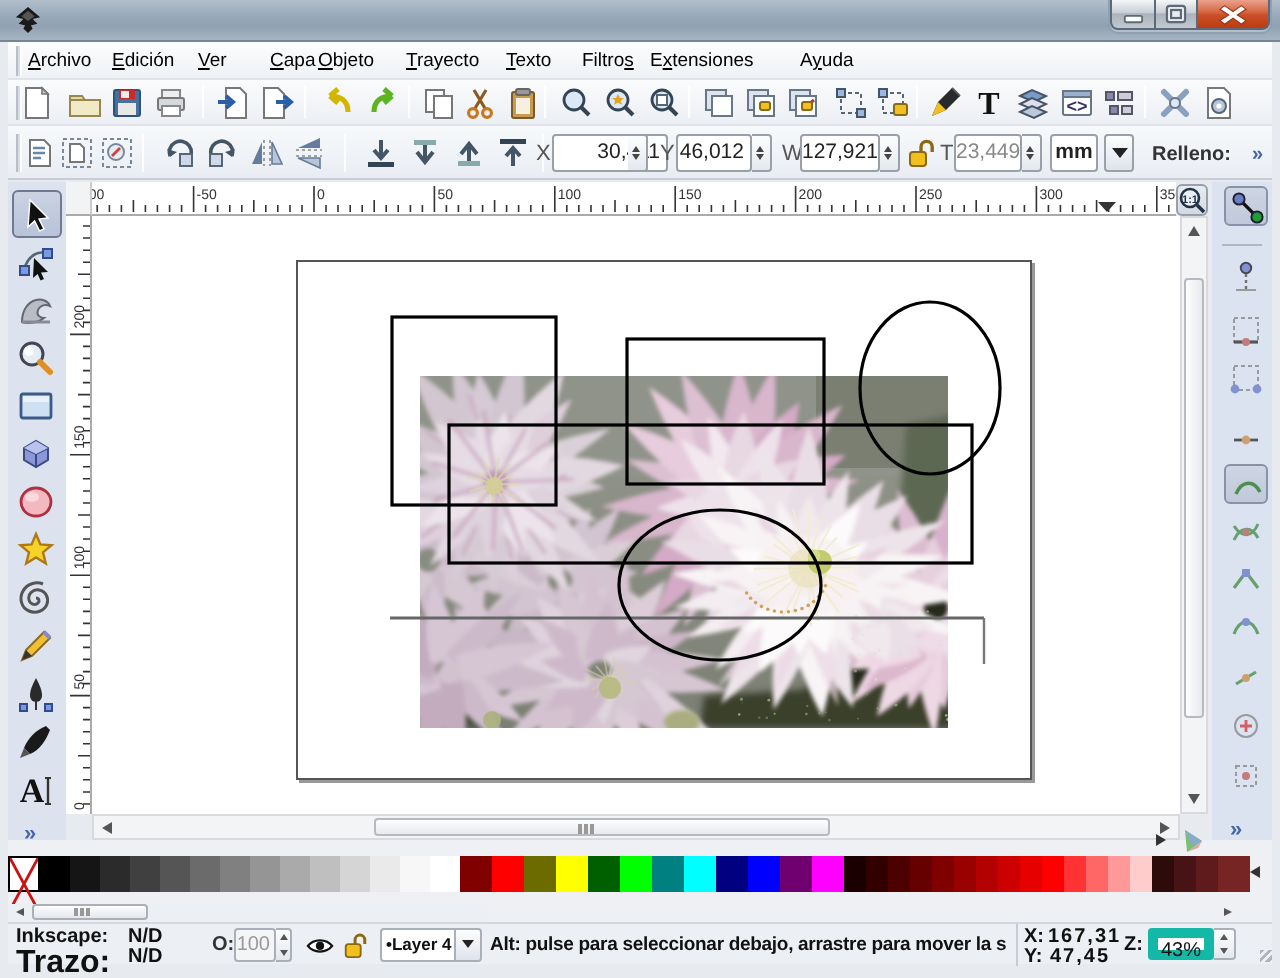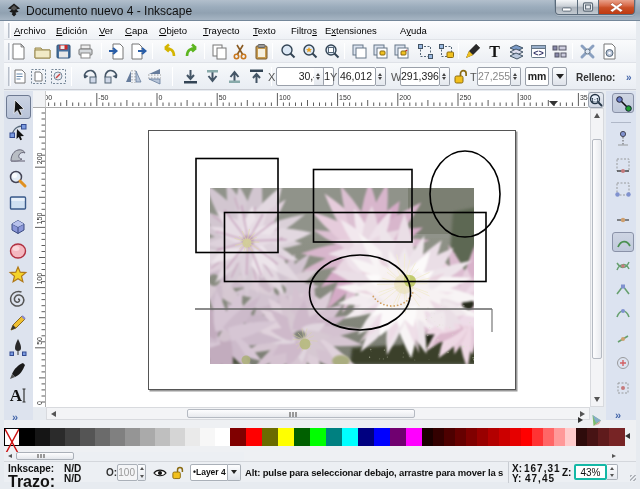--- a/index.html
+++ b/index.html
@@ -56,21 +56,20 @@
 
 #status{left:4px;top:461px;width:632px;height:21px;background:#eceff3;border-top:1px solid #d4d7dc;font-size:10px}
 #status b{font-weight:bold}
 </style></head><body>
 <div id="win">
 <div id="titlebar" class="abs">
 <svg class="ticon abs" style="left:7px;top:3px" width="15" height="15" viewBox="0 0 15 15">
         <path d="M7.5,0.5 L14,6 L10,7 L12.5,9.5 L9,10.5 L10,12 L7.5,14.5 L5,12 L6,10.5 L2.5,9.5 L5,7 L1,6 Z" fill="#1a1a1a"></path>
         <path d="M4,5.5 L7.5,2.5 L11,5.5 L7.5,8 Z" fill="#555"></path>
       </svg>
-<div class="ttext abs">Documento nuevo 4 - Inkscape</div>
 <div class="abs" style="left:554px;top:0;width:82px;height:17px;border:1px solid #8fa0b0;border-top:none;border-radius:0 0 5px 5px;background:rgba(255,255,255,0.25)"></div>
 <div id="btnmin" class="wbtn abs">
         <svg class="glyph" viewBox="0 0 23 15">
           <rect x="7" y="8.5" width="9.5" height="3.5" rx="1" fill="#fdfeff" stroke="#5d6a77" stroke-width="1"></rect>
         </svg>
       </div>
 <div id="btnmax" class="wbtn abs">
         <svg class="glyph" viewBox="0 0 22 15">
           <rect x="6" y="3" width="10" height="9" rx="1.5" fill="#e8ecf0" stroke="#5d6a77" stroke-width="1.2"></rect>
           <rect x="8.3" y="5.3" width="5.4" height="4.4" fill="none" stroke="#5d6a77" stroke-width="1.2"></rect>
@@ -80,21 +79,21 @@
         <svg class="glyph" viewBox="0 0 37 15">
           <path d="M14,3 L18.5,6.2 L23,3 L25.5,5 L20.8,8 L25.5,11 L23,13 L18.5,9.8 L14,13 L11.5,11 L16.2,8 L11.5,5 Z" fill="#fff" stroke="#9a3315" stroke-width="0.6"></path>
         </svg>
       </div>
 </div>
 <div id="menubar" class="abs">
       <div class="grip abs" style="left:4px;top:2px;height:15px"></div>
       <div class="mi" style="left:10px;top:4px"><u>A</u>rchivo</div>
       <div class="mi" style="left:52px;top:4px"><u>E</u>dición</div>
       <div class="mi" style="left:95px;top:4px"><u>V</u>er</div>
-      <div class="mi" style="left:121px;top:4px"><u>C</u>apa</div>
+      <div class="mi" style="left:131px;top:4px"><u>C</u>apa</div>
       <div class="mi" style="left:155px;top:4px"><u>O</u>bjeto</div>
       <div class="mi" style="left:199px;top:4px"><u>T</u>rayecto</div>
       <div class="mi" style="left:249px;top:4px"><u>T</u>exto</div>
       <div class="mi" style="left:287px;top:4px">Filtro<u>s</u></div>
       <div class="mi" style="left:321px;top:4px">E<u>x</u>tensiones</div>
       <div class="mi" style="left:396px;top:4px">A<u>y</u>uda</div>
     </div>
 <div id="tb1" class="abs">
       <div class="grip abs" style="left:4px;top:3px;height:17px"></div>
       <svg class="icon" style="left:6px;top:3px" width="17" height="17" viewBox="0 0 17 17">
@@ -278,28 +277,28 @@
       <div class="sep" style="left:67px;top:4px;height:19px"></div>
       <div class="sep" style="left:168px;top:4px;height:19px"></div>
       <div class="sep" style="left:267px;top:4px;height:19px"></div>
       <div class="tlab" style="left:264px;top:8px">X</div>
       <div class="spin" style="left:272px;top:4px;width:58px;color:#222;padding-right:3px">30,411</div>
       <div class="spbtn" style="left:310px;top:4px"></div>
       <div class="tlab" style="left:326px;top:8px">Y</div>
       <div class="spin" style="left:334px;top:4px;width:38px;color:#222;padding-right:3px">46,012</div>
       <div class="spbtn" style="left:372px;top:4px"></div>
       <div class="tlab" style="left:387px;top:8px">W</div>
-      <div class="spin" style="left:396px;top:4px;width:40px;color:#222;padding-right:3px">291,396</div>
+      <div class="spin" style="left:396px;top:4px;width:40px;color:#222;padding-right:3px">127,921</div>
       <div class="spbtn" style="left:436px;top:4px"></div>
       <svg class="icon" style="left:449px;top:5px" width="16" height="16" viewBox="0 0 17 17">
         <rect x="2" y="8" width="8" height="7" rx="1.5" fill="#f2c01d" stroke="#8a6a10"></rect>
         <path d="M7.5,8 v-2.5 a2.8,2.8 0 0 1 5.6,0 V8" fill="none" stroke="#8a6a10" stroke-width="1.7"></path>
       </svg>
       <div class="tlab" style="left:466px;top:8px">T</div>
-      <div class="spin" style="left:473px;top:4px;width:34px;color:#888;padding-right:3px">27,255</div>
+      <div class="spin" style="left:473px;top:4px;width:34px;color:#888;padding-right:3px">23,449</div>
       <div class="spbtn" style="left:507px;top:4px"></div>
       <div class="spin" style="left:521px;top:4px;width:24px;color:#222;text-align:center;font-weight:bold">mm</div>
       <div class="abs" style="left:548px;top:4px;width:15px;height:19px;background:linear-gradient(180deg,#fcfdfe,#dfe3ea);border:1px solid #9aa0aa;border-radius:2px"></div>
       <div class="abs" style="left:552px;top:11px;border:4px solid transparent;border-top:5.5px solid #222"></div>
       <div class="abs" style="left:572px;top:9px;font-size:10px;font-weight:bold;color:#333">Relleno:</div>
       <div class="abs" style="left:622px;top:9px;font-size:10px;color:#46a;font-weight:bold">»</div>
     </div>
     <div id="tools" class="abs">
       <div class="tool active" style="top:4px">
         <svg width="20" height="20" viewBox="0 0 20 20" style="position:absolute;left:2px;top:2px">
@@ -1075,18 +1074,18 @@
       <div class="abs" style="left:186px;top:2px;width:38px;height:17px;background:#fff;border:1px solid #aab0b8;border-radius:2px 0 0 2px;font-size:8.5px;font-weight:bold;color:#111;line-height:15px;padding-left:2px;white-space:nowrap;overflow:hidden">•Layer 4</div>
       <div class="abs" style="left:224px;top:2px;width:13px;height:17px;background:linear-gradient(180deg,#fcfdfe,#dfe3ea);border:1px solid #aab0b8;border-left:none;border-radius:0 2px 2px 0"></div>
       <div class="arr abs" style="left:227px;top:8px;border:3.5px solid transparent;border-top:4.5px solid #222"></div>
       <div class="abs" style="left:241px;top:5px;width:258px;overflow:hidden;white-space:nowrap;font-size:9.5px;letter-spacing:-0.15px;font-weight:bold;color:#111"><b>Alt</b>: pulse para seleccionar debajo, arrastre para mover la selecci</div>
       <div class="abs" style="left:504px;top:0;width:1px;height:21px;background:#c8ccd2"></div>
       <div class="abs" style="left:508px;top:1px;font-size:10px;font-weight:bold;color:#111">X:</div>
       <div class="abs" style="left:508px;top:11px;font-size:10px;font-weight:bold;color:#111">Y:</div>
       <div class="abs" style="left:520px;top:1px;width:32px;text-align:right;font-size:10px;font-weight:bold;color:#111;letter-spacing:1px">167,31</div>
       <div class="abs" style="left:520px;top:11px;width:32px;text-align:center;font-size:10px;font-weight:bold;color:#111;letter-spacing:1px">47,45</div>
       <div class="abs" style="left:558px;top:5px;font-size:10px;font-weight:bold;color:#111">Z:</div>
-      <div class="abs" style="left:570px;top:2px;width:33px;height:16px;background:#fff;border:2px solid #14b8a6;border-radius:2px;font-size:10px;color:#111;text-align:center;line-height:14px">43%</div>
+      <div class="abs" style="left:570px;top:2px;width:33px;height:16px;background:#fff;border:5px solid #14b8a6;border-radius:2px;font-size:10px;color:#111;text-align:center;line-height:14px">43%</div>
       <div class="abs" style="left:603px;top:2px;width:11px;height:16px;background:linear-gradient(180deg,#fcfdfe,#e4e8ee);border:1px solid #aab0b8;border-left:none;border-radius:0 2px 2px 0"></div>
       <div class="arr abs" style="left:605.5px;top:5px;border:2.5px solid transparent;border-bottom:3.5px solid #555;border-top:none"></div>
       <div class="arr abs" style="left:605.5px;top:12px;border:2.5px solid transparent;border-top:3.5px solid #555;border-bottom:none"></div>
       <div class="abs" style="left:626px;top:13px;width:6px;height:6px;background:repeating-linear-gradient(135deg,#b0b4ba 0 1.5px,transparent 1.5px 3px)"></div>
     </div>
 </div>
 </body></html>

